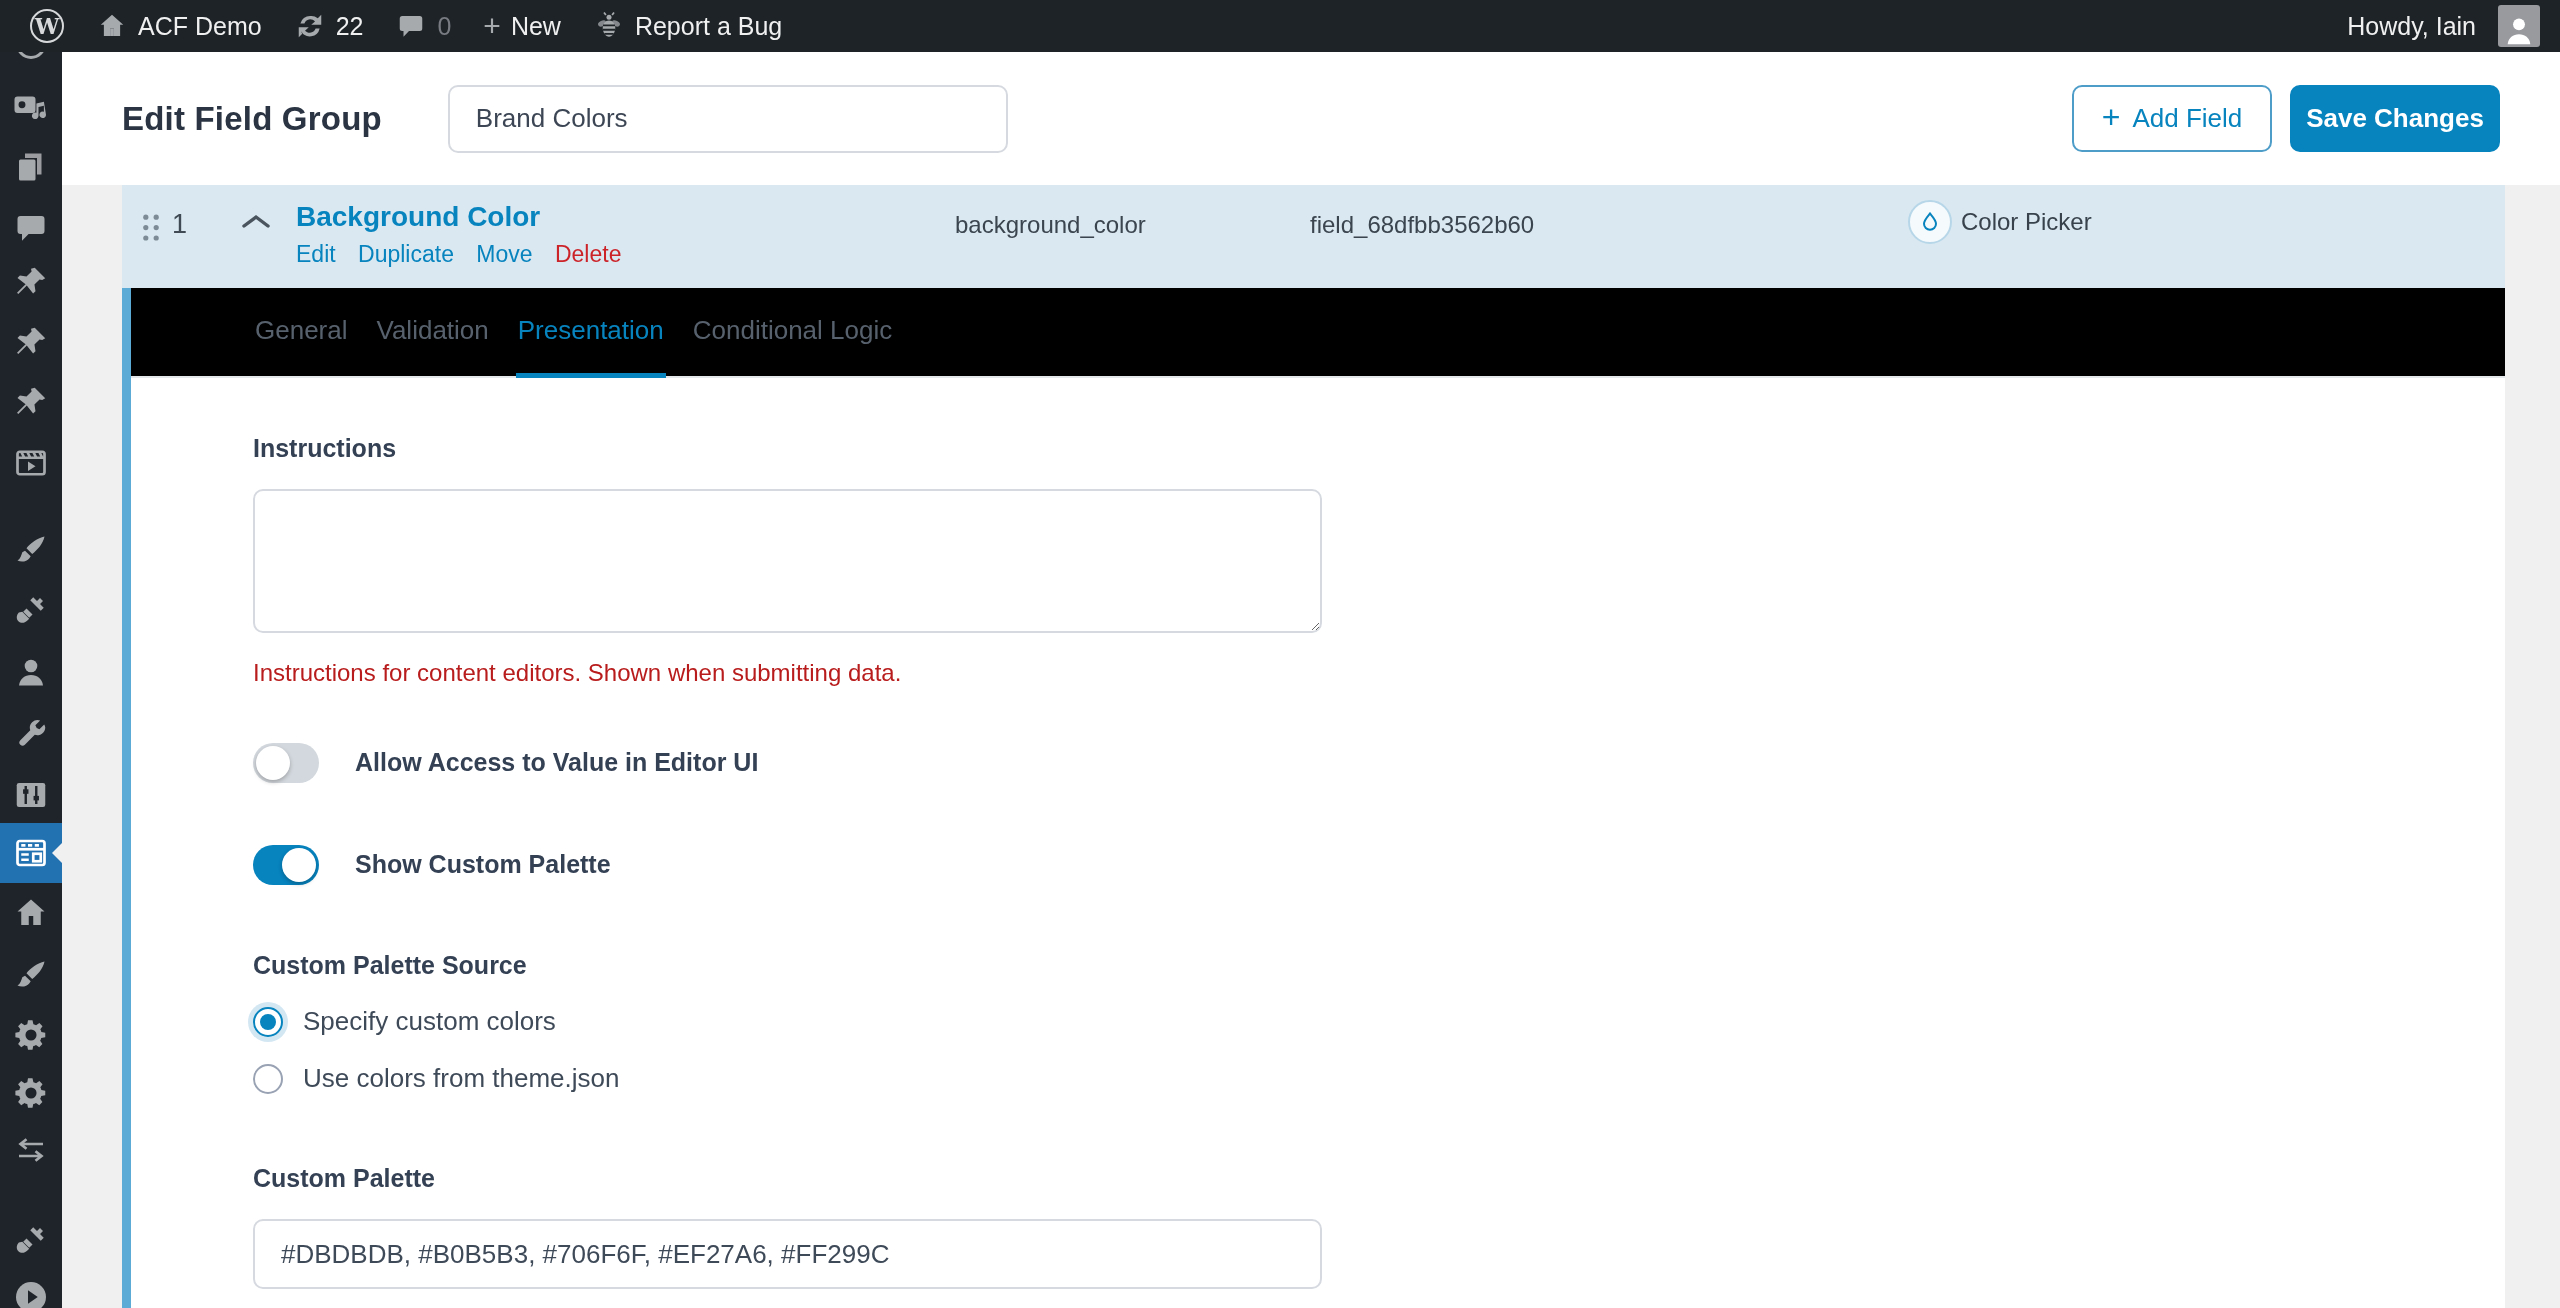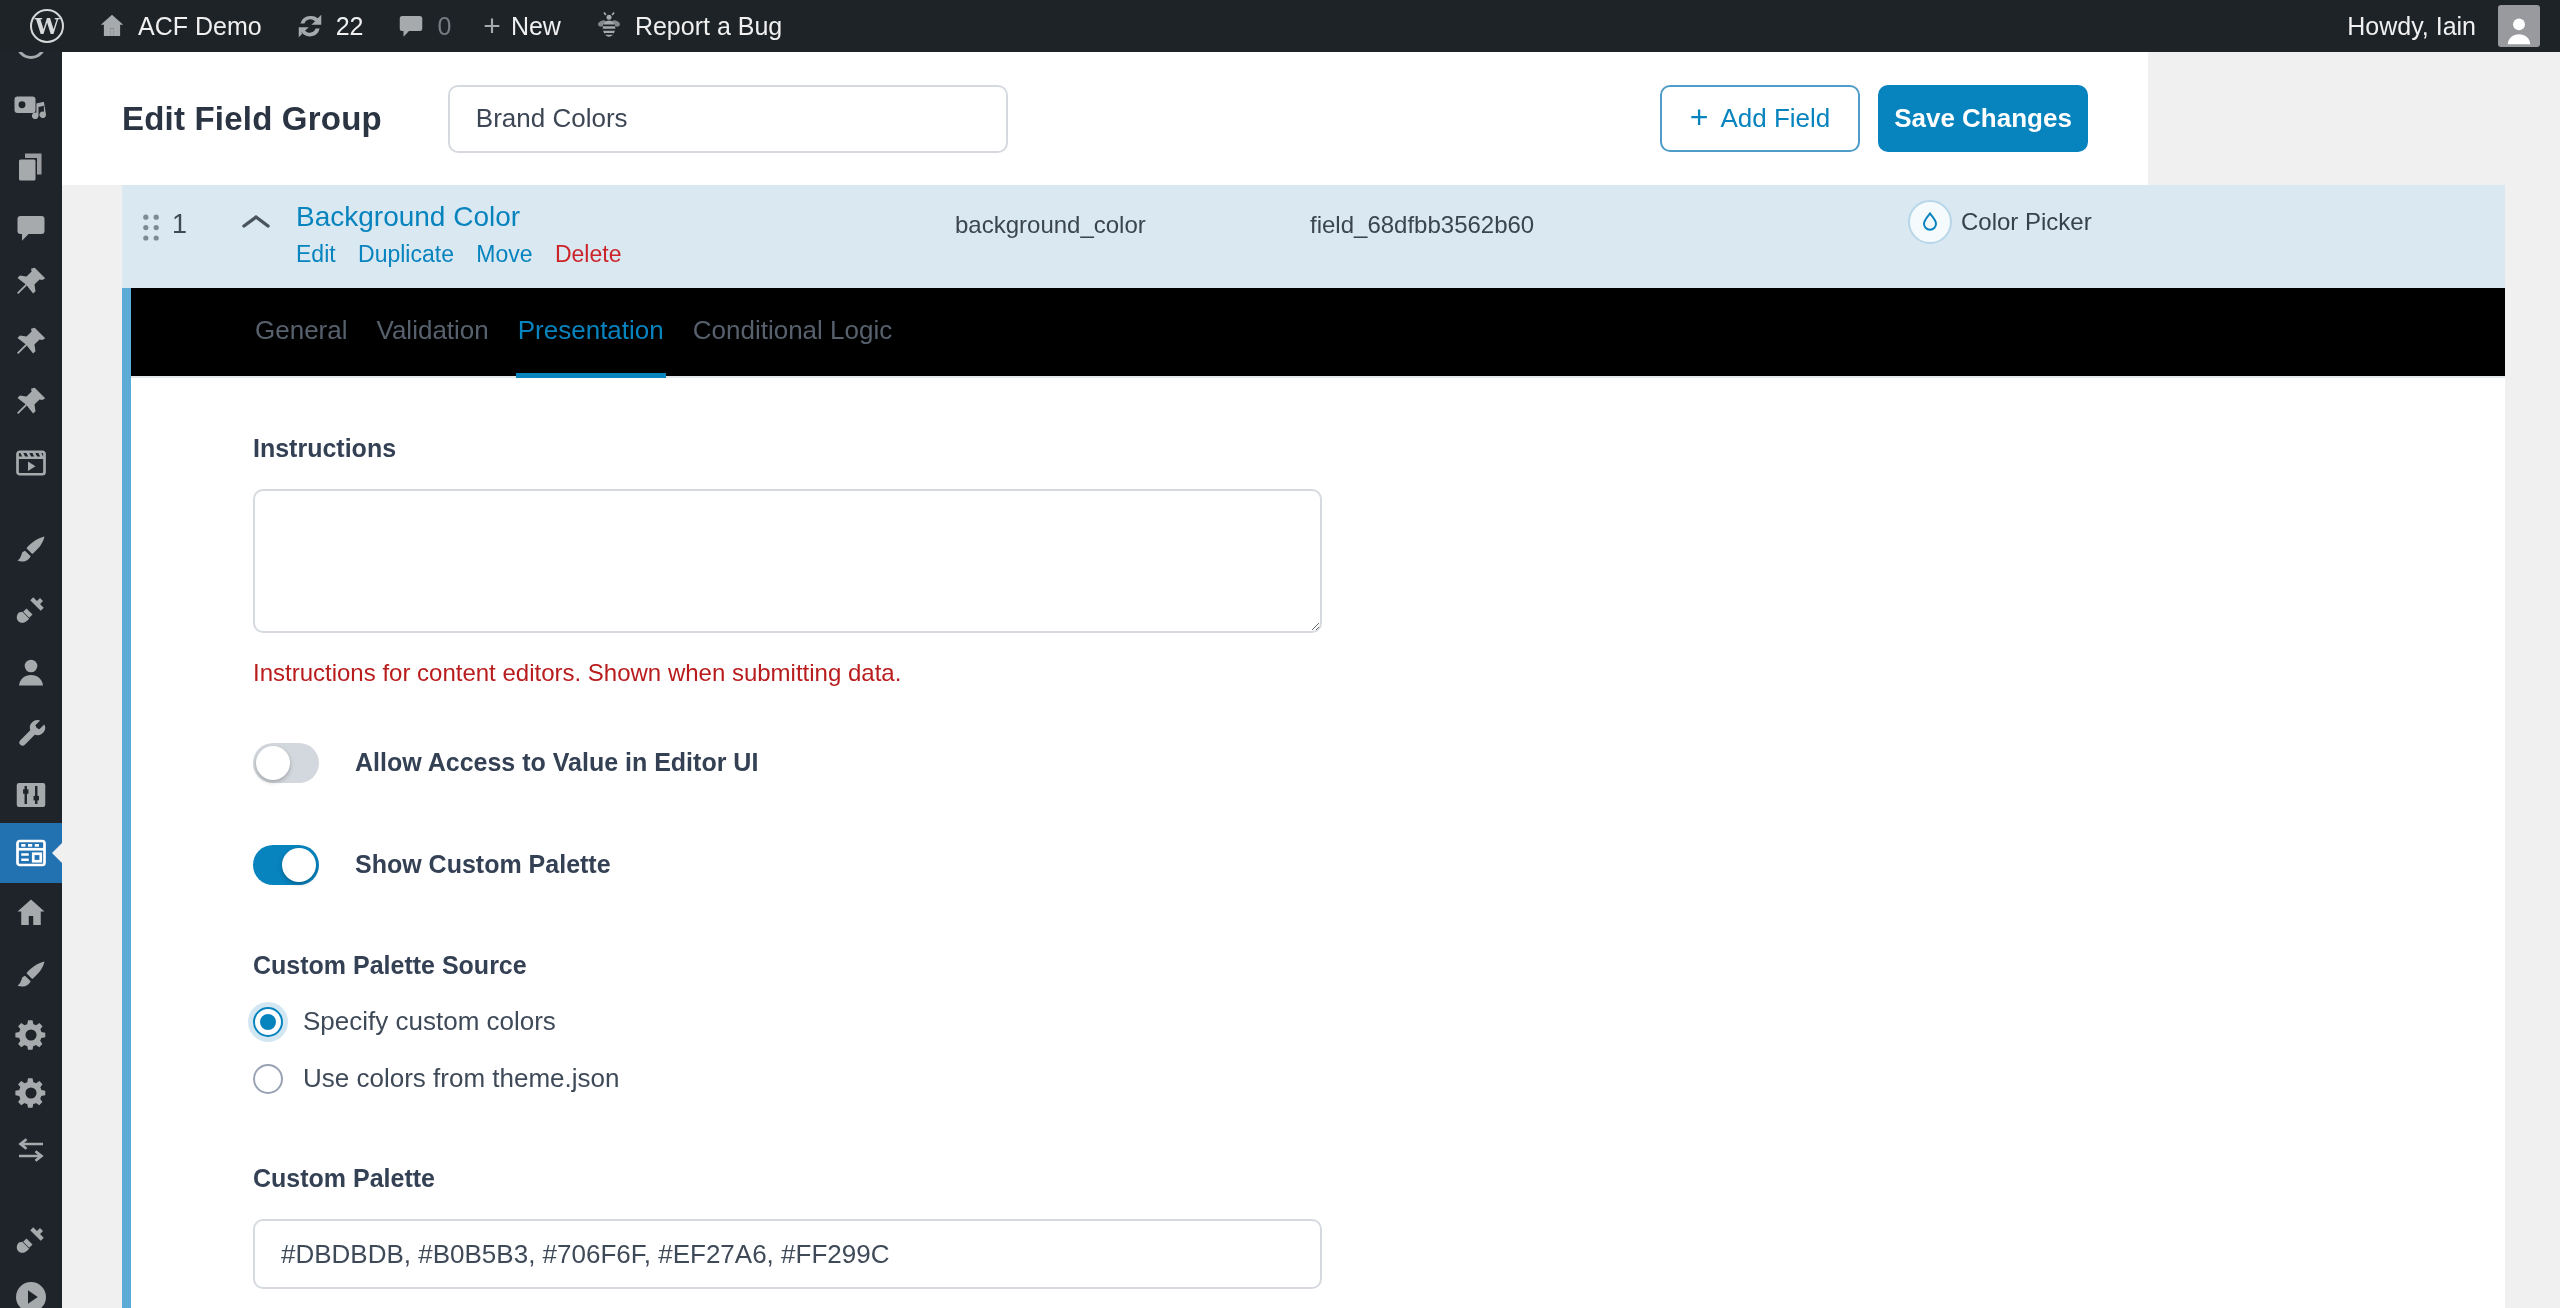--- a/index.html
+++ b/index.html
@@ -24,41 +24,41 @@
   
   #sidebar { position:absolute; left:0; top:52px; width:62px; height:1256px; background:#1f242a; overflow:hidden; z-index:30; }
   .s-icon { position:absolute; left:13px; width:36px; height:36px; color:#a7aaad; cursor:pointer; }
   .s-icon svg { width:36px; height:36px; display:block; }
   .s-active { position:absolute; left:0; width:62px; height:60px; background:#2271b1; cursor:pointer; }
   .s-active .s-icon { position:absolute; left:13px; top:12px; color:#ffffff; }
   .s-active::after { content:''; position:absolute; right:0; top:50%; margin-top:-10px;
     border:10px solid transparent; border-right-color:#f0f0f1; }
 
   
-  #header { position:absolute; left:62px; top:52px; width:2086px; height:133px; background:#ffffff;
+  #header { position:absolute; left:62px; top:52px; width:2498px; height:133px; background:#ffffff;
     display:flex; align-items:center; padding:0 60px; z-index:20; }
   #page-title { font-size:33px; font-weight:600; color:#2a3442; letter-spacing:.2px; }
   #fg-name { margin-left:66px; width:560px; height:68px; border:2px solid #d6dae0; border-radius:10px;
     font-size:26px; color:#3c4654; padding:0 26px; font-family:"Liberation Sans",sans-serif; outline:none; background:#fff; }
   .hdr-actions { margin-left:auto; display:flex; gap:18px; }
   .btn { height:67px; border-radius:10px; font-size:26px; display:inline-flex; align-items:center; justify-content:center;
     cursor:pointer; font-family:"Liberation Sans",sans-serif; }
   .btn-secondary { background:#ffffff; border:2px solid #4e9dc9; color:#0783be; width:200px; gap:12px; font-weight:400; }
   .btn-secondary .plus { font-size:32px; font-weight:400; margin-top:-3px; }
   .btn-primary { background:#0783be; border:2px solid #0783be; color:#ffffff; width:210px; font-weight:600; }
 
   
   #content { position:absolute; left:62px; top:185px; width:2498px; height:1123px; background:#f0f0f1; }
   #card { position:absolute; left:60px; top:0; width:2383px; height:1123px; }
 
   .field-row { position:relative; height:103px; background:#d9e8f1; cursor:default; }
   .fr-handle { position:absolute; left:16px; top:27px; width:26px; height:30px; color:#7d8b96; cursor:grab; }
   .fr-order { position:absolute; left:50px; top:24px; font-size:27px; color:#3f4a55; }
   .fr-caret { position:absolute; left:118px; top:26px; width:32px; height:26px; color:#4a545e; cursor:pointer; }
-  .fr-title { position:absolute; left:174px; top:16px; font-size:28px; font-weight:400; color:#0783be; cursor:pointer; }
+  .fr-title { position:absolute; left:174px; top:16px; font-size:28px; font-weight:700; color:#0783be; cursor:pointer; }
   .fr-links { position:absolute; left:174px; top:56px; font-size:23px; }
   .fr-links a { color:#0783be; text-decoration:none; margin-right:16px; cursor:pointer; }
   .fr-links a.danger { color:#cc2329; }
   .fr-name { position:absolute; left:833px; top:26px; font-size:24px; color:#3b454f; }
   .fr-key  { position:absolute; left:1188px; top:26px; font-size:24px; color:#3b454f; }
   .fr-type { position:absolute; left:1786px; top:15px; display:flex; align-items:center; gap:9px; }
   .type-badge { width:44px; height:44px; border-radius:50%; background:#f5fafd; border:2px solid #b7d7e9;
     display:flex; align-items:center; justify-content:center; color:#0783be; }
   .type-badge svg { width:24px; height:24px; }
   .fr-type-label { font-size:24px; color:#38424c; }

